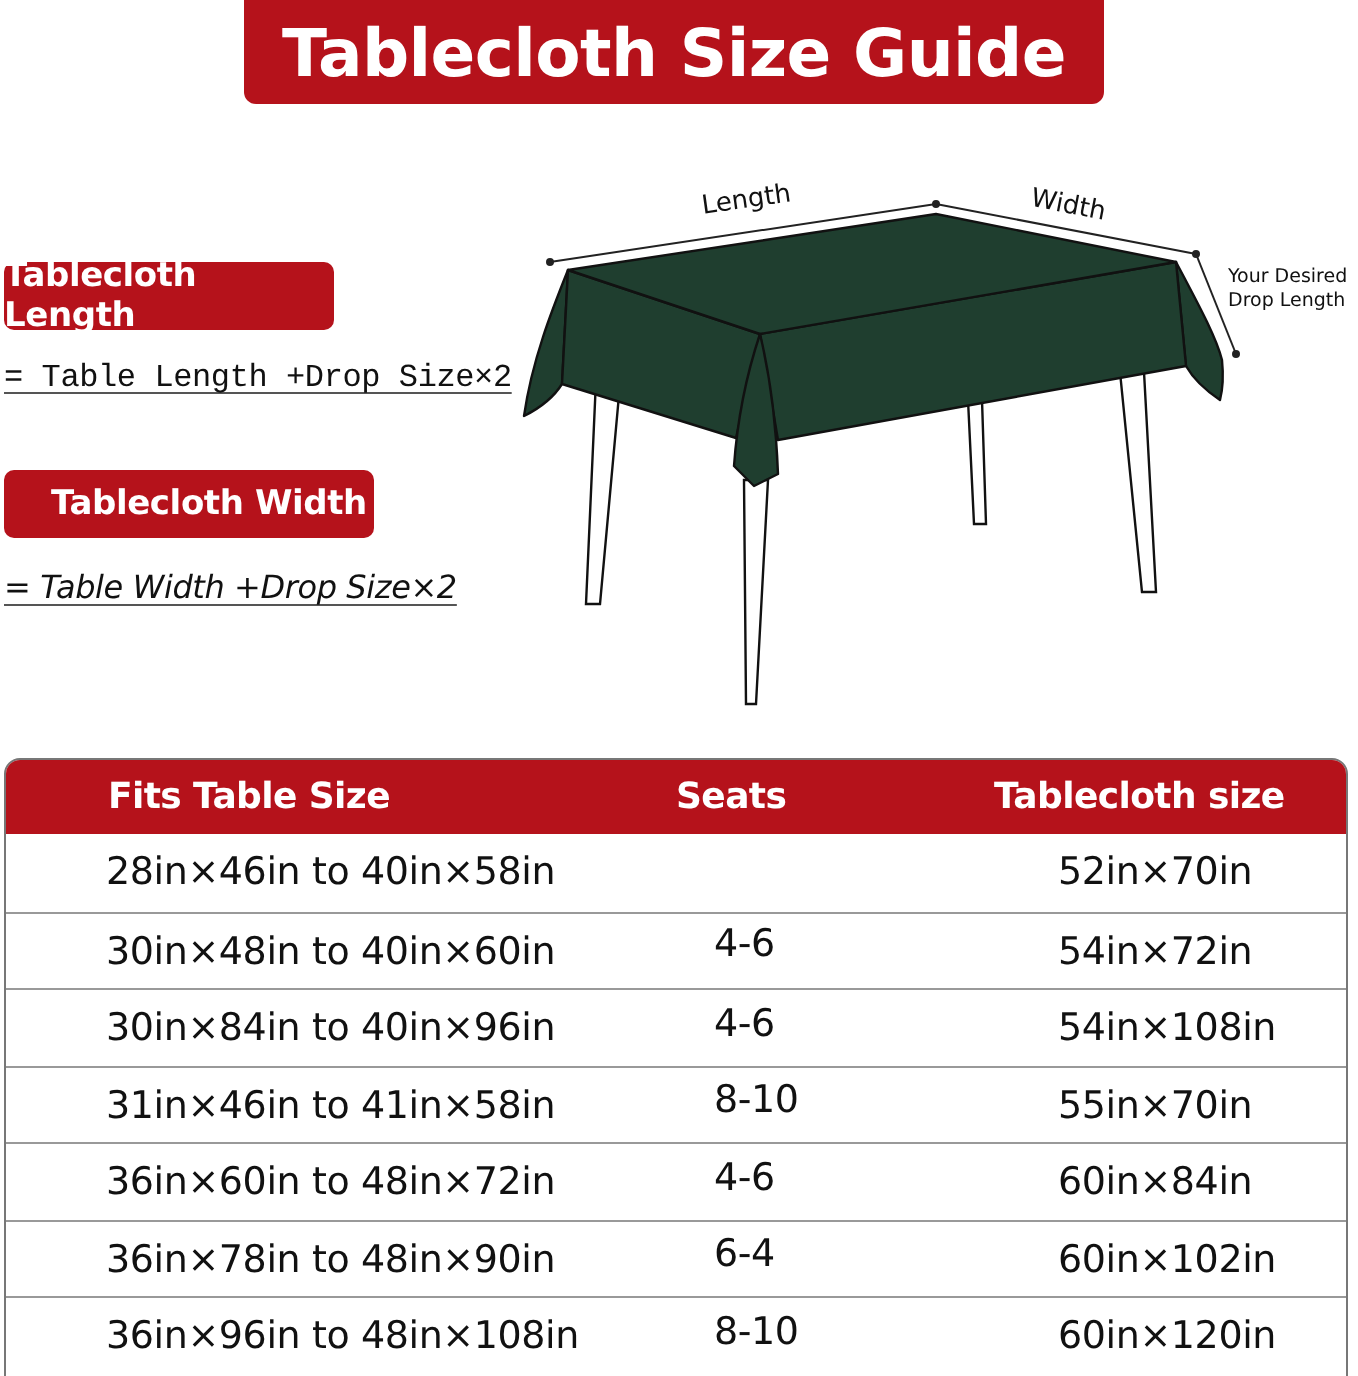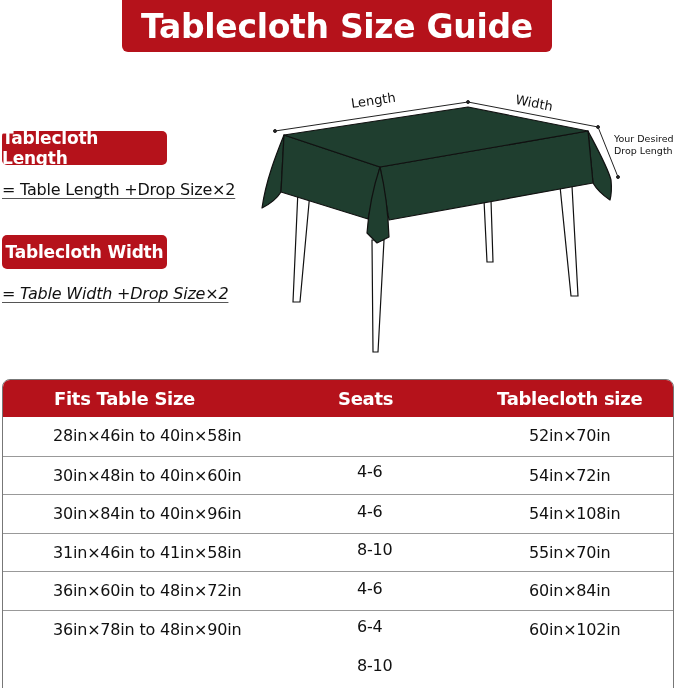--- a/index.html
+++ b/index.html
@@ -45,43 +45,43 @@
     }
     .th {
       position: absolute; top: 0; height: 37px; line-height: 37px;
       color: #fff; font-weight: bold; font-size: 18px; white-space: nowrap; letter-spacing: -0.3px;
     }
     .row {
       height: 38.5px; position: relative; border-top: 1px solid #999; box-sizing: border-box;
     }
     .row:first-of-type { border-top: none; }
     .td {
-      position: absolute; top: 0; height: 38px; line-height: 38px; font-size: 16px; white-space: nowrap;
+      position: absolute; top: 0; height: 38px; line-height: 38px; font-size: 19px; white-space: nowrap;
       color: #111; letter-spacing: -0.2px;
     }
     .c1 { left: 50px; }
     .c2 { left: 354px; margin-top: 36px; }
     .c3 { left: 526px; }
     .h1 { left: 51px; }
     .h2 { left: 335px; }
     .h3 { left: 494px; }
   </style>
 </head>
 <body>
 
 <div class="banner">
   <span class="banner-title">Tablecloth Size Guide</span>
 </div>
 
 <div class="label-box" style="top:131px;">
   <span class="label-text">Tablecloth Length</span>
 </div>
-<div class="formula" style="top:180px;">= Table Length +Drop Size×2</div>
+<div class="formula" style="top:180px;font-family:Liberation Mono, monospace;">= Table Length +Drop Size×2</div>
 
-<div class="label-box" style="top:235px;">
+<div class="label-box" style="top:235px;padding-left:20px;">
   <span class="label-text">Tablecloth Width</span>
 </div>
 <div class="formula" style="top:284px;font-style:italic;">= Table Width +Drop Size×2</div>
 
 <svg class="drawing" viewBox="0 0 679 370">
 
   <g fill="#ffffff" stroke="#111" stroke-width="1.2">
     <path d="M298,190 L310,192 L300,302 L293,302 Z"></path>
     <path d="M484,200 L491,200 L493,262 L487,262 Z"></path>
     <path d="M560,186 L572,186 L578,296 L571,296 Z"></path>
@@ -151,14 +151,19 @@
     <div class="row">
       <span class="td c1">36in×60in to 48in×72in</span>
       <span class="td c2">6-4</span>
       <span class="td c3">60in×84in</span>
     </div>
     <div class="row">
       <span class="td c1">36in×78in to 48in×90in</span>
       <span class="td c2">8-10</span>
       <span class="td c3">60in×102in</span>
     </div>
+    <div class="row">
+      <span class="td c1">36in×96in to 48in×108in</span>
+      <span class="td c2">10-12</span>
+      <span class="td c3">60in×120in</span>
+    </div>
   </div>
 </div>
 
 </body></html>

